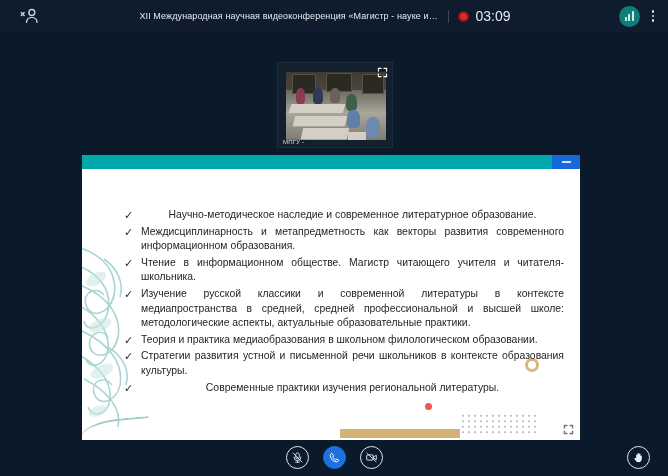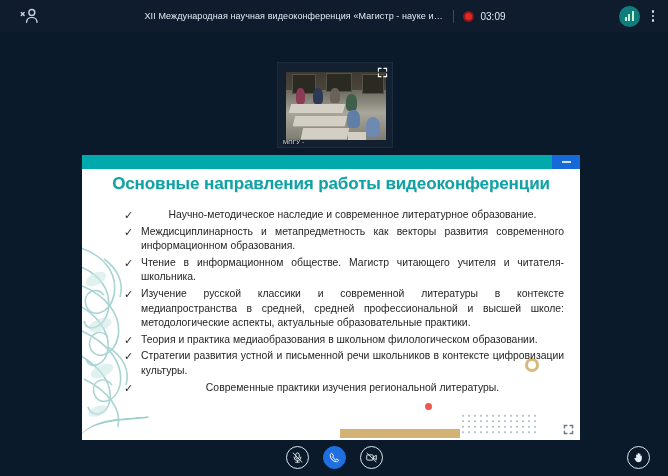--- a/index.html
+++ b/index.html
@@ -68,21 +68,21 @@
   }
   .rec-dot {
     width: 11px; height: 11px;
     border-radius: 50%;
     background: #e02a28;
     border: 2px solid #8e1513;
     box-sizing: border-box;
   }
   .rec-time {
     color: #e4eaf1;
-    font-size: 10px;
+    font-size: 14px;
   }
   .topbar-right {
     width: 78px;
     display: flex;
     align-items: center;
     justify-content: flex-end;
     gap: 10px;
     padding-right: 12px;
     box-sizing: border-box;
   }
@@ -419,21 +419,20 @@
         <ellipse cx="24" cy="172" rx="10" ry="5" transform="rotate(-20 24 172)"></ellipse>
       </g>
     </svg>
 
     <div class="deco-teal-arc"></div>
     <div class="deco-ring"></div>
     <div class="deco-dot"></div>
     <div class="deco-dots-grid"></div>
     <div class="deco-goldbar"></div>
 
-    <div class="slide-title">Основные направления работы видеоконференции</div>
 
     <div class="bullets">
       <div class="bullet">
         <span class="check">✓</span>
         <span class="btext nojust">Научно-методическое наследие и современное литературное образование.</span>
       </div>
       <div class="bullet">
         <span class="check">✓</span>
         <span class="btext">Междисциплинарность и метапредметность как векторы развития современного информационном образования.</span>
       </div>
@@ -444,21 +443,21 @@
       <div class="bullet">
         <span class="check">✓</span>
         <span class="btext">Изучение русской классики и современной литературы в контексте медиапространства в средней, средней профессиональной и высшей школе: методологические аспекты, актуальные образовательные практики.</span>
       </div>
       <div class="bullet">
         <span class="check">✓</span>
         <span class="btext">Теория и практика медиаобразования в школьном филологическом образовании.</span>
       </div>
       <div class="bullet">
         <span class="check">✓</span>
-        <span class="btext">Стратегии развития устной и письменной речи школьников в контексте цифровизации культуры.</span>
+        <span class="btext">Стратегии развития устной и письменной речи школьников в контексте образования культуры.</span>
       </div>
       <div class="bullet">
         <span class="check">✓</span>
         <span class="btext nojust">Современные практики изучения региональной литературы.</span>
       </div>
     </div>
 
     <svg class="slide-expand" viewBox="0 0 16 16" fill="none" stroke="currentColor" stroke-width="1.8">
       <path d="M3 6 V3 H6 M10 3 H13 V6 M13 10 V13 H10 M6 13 H3 V10" stroke-linecap="round"></path>
     </svg>

